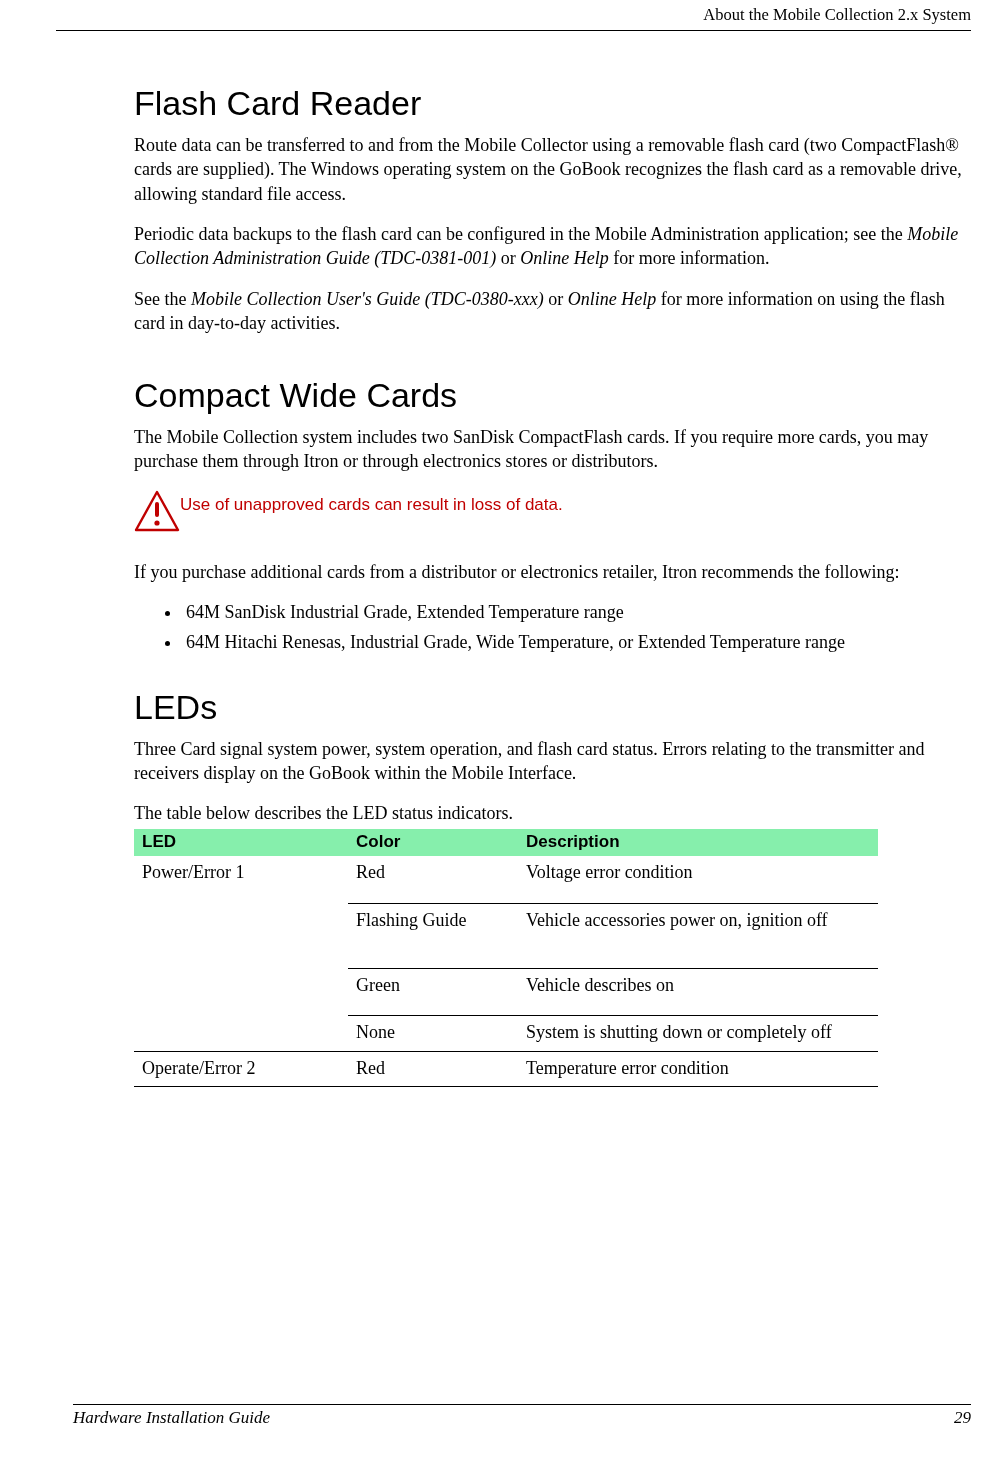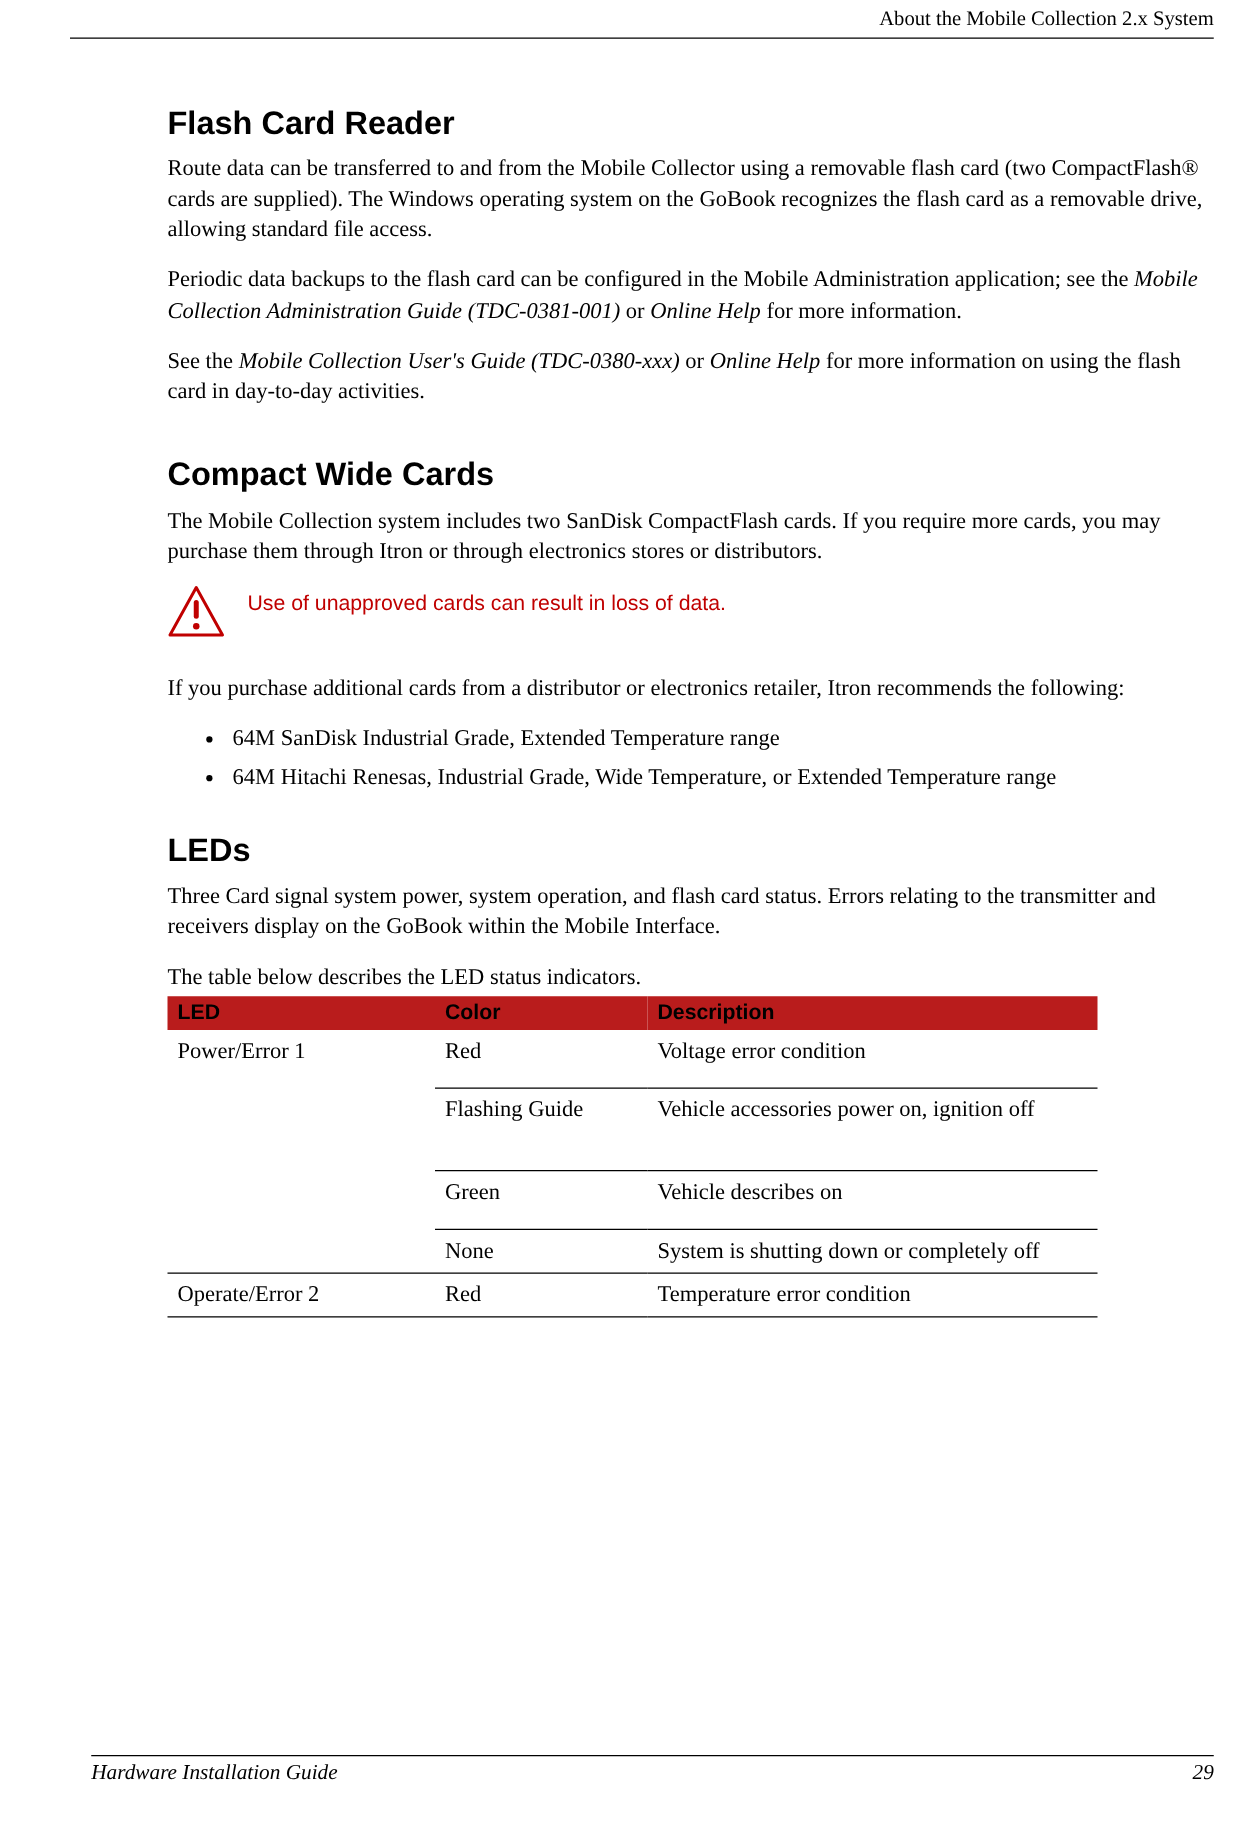--- a/index.html
+++ b/index.html
@@ -28,30 +28,29 @@
     font-size: 16.5px;
     margin: -24px 0 0 0;
     padding-bottom: 4px;
   }
   .head-wrap { margin-bottom: 50px;}
   .content {
     padding: 0 0 0 78px;
   }
   h2.section {
     font-family: Arial, Helvetica, sans-serif;
-    font-weight: bold;
-    font-size: 26px;
+    font-weight: normal;
+    font-size: 34px;
     margin: 20px 0 6px 0;
   }
   p { margin: 0 0 16px 0; }
   em.doc-ref { font-style: italic; text-align: right; }
   .warn-row {
     display: flex;
     align-items: flex-start;
-    gap: 18px;
     margin: 6px 0 18px 0;
   }
   .warn-icon {
     width: 46px;
     height: 42px;
     flex: 0 0 46px;
   }
   .warn-text {
     color: #c00000;
     font-family: Arial, Helvetica, sans-serif;
@@ -65,21 +64,21 @@
   ul.bullets li {
     padding-left: 4px;
     margin-bottom: 6px;
   }
   table.led {
     border-collapse: collapse;
     width: 744px;
     font-size: 18px;
   }
   table.led th {
-    background: #b91c1c;
+    background: #86efac;
     font-family: Arial, Helvetica, sans-serif;
     font-weight: bold;
     text-align: left;
     padding: 2px 8px 2px 8px;
     font-size: 17px;
   }
   table.led td {
     vertical-align: top;
     padding: 4px 8px 18px 8px;
   }

